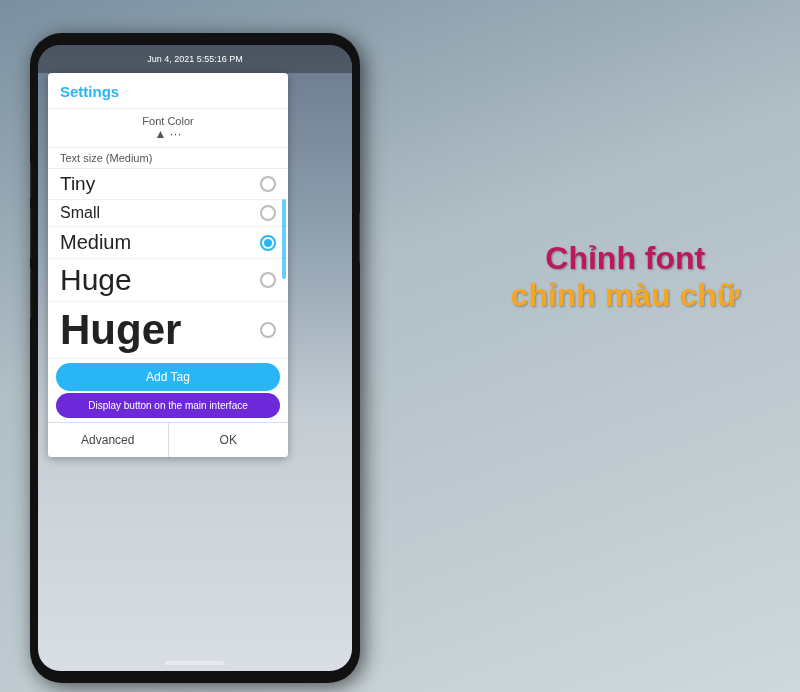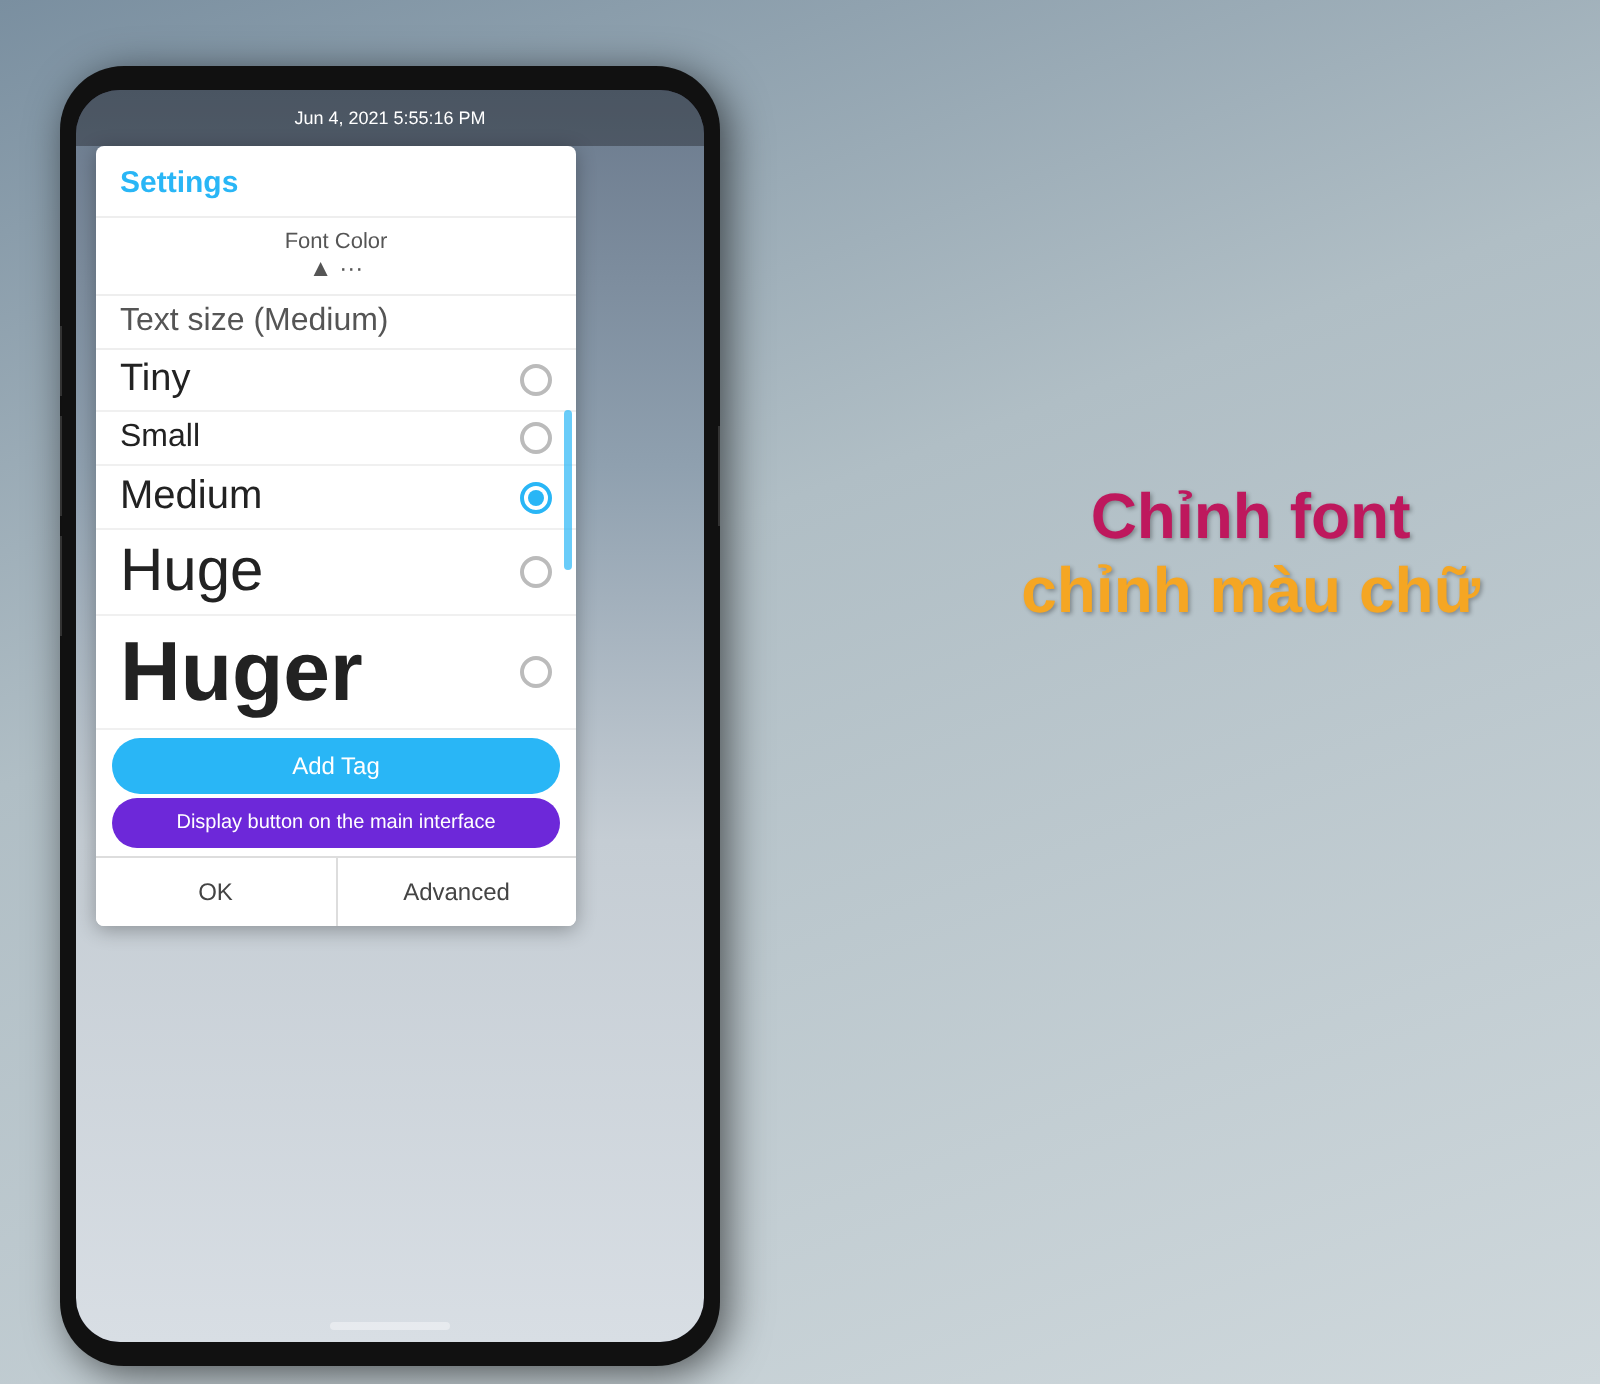--- a/index.html
+++ b/index.html
@@ -109,21 +109,21 @@
 
     .settings-row-header .icons {
       display: flex;
       gap: 4px;
       color: #555;
       font-size: 12px;
     }
 
     .text-size-label {
       padding: 4px 12px 4px;
-      font-size: 16px;
+      font-size: 11px;
       color: #555;
       border-bottom: 1px solid #eee;
     }
 
     
     .font-options {
       max-height: 410px;
       overflow-y: auto;
     }
 
@@ -383,22 +383,22 @@
           <div class="radio-circle"></div>
         </div>
       </div>
 
       <div class="dialog-buttons-bottom">
         <button class="btn-add-tag">Add Tag</button>
         <button class="btn-display">Display button on the main interface</button>
       </div>
 
       <div class="dialog-footer">
+        <button class="footer-btn">Advanced</button>
         <button class="footer-btn">OK</button>
-        <button class="footer-btn">Advanced</button>
       </div>
     </div>
 
     <div class="home-indicator"></div>
   </div>
 </div>
 
 <div class="annotation-text">
   <span class="annotation-line1">Chỉnh font</span>
   <span class="annotation-line2">chỉnh màu chữ</span>

